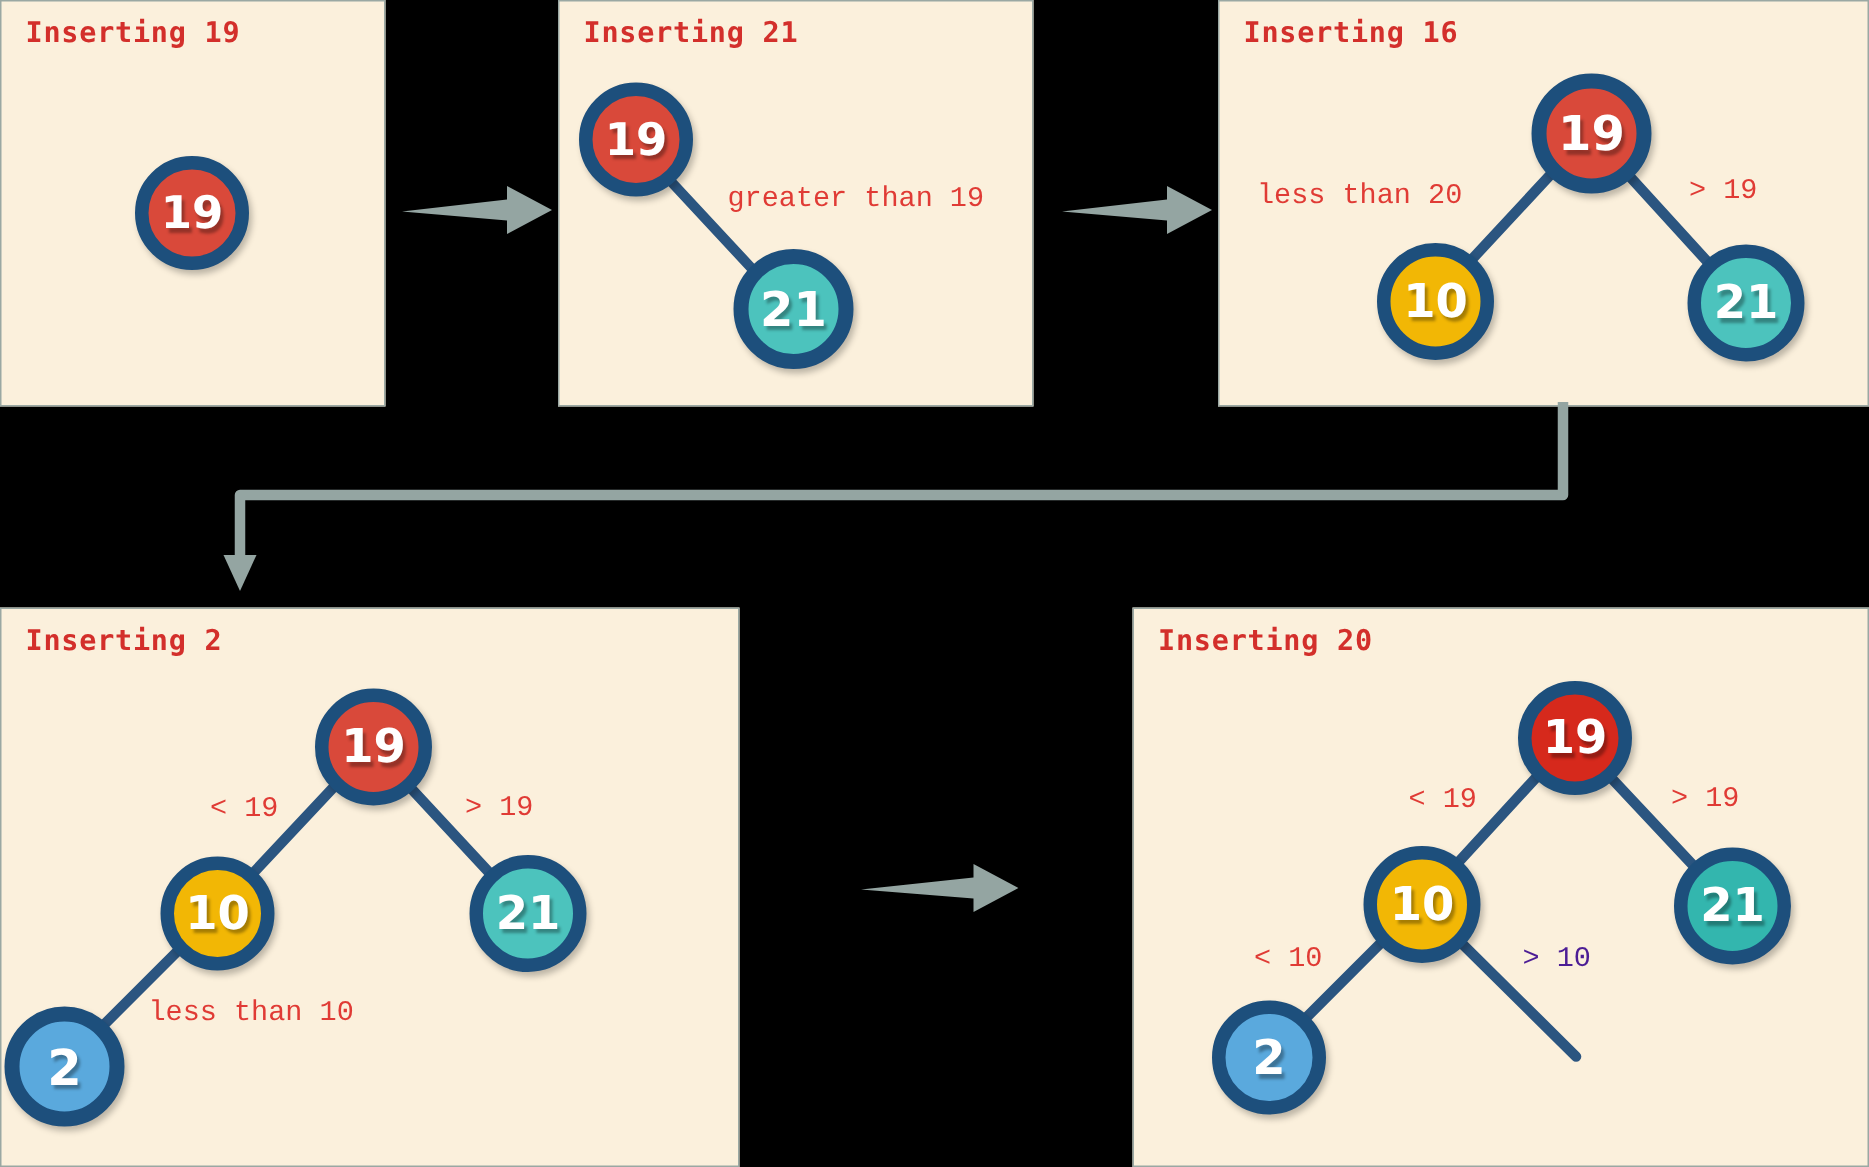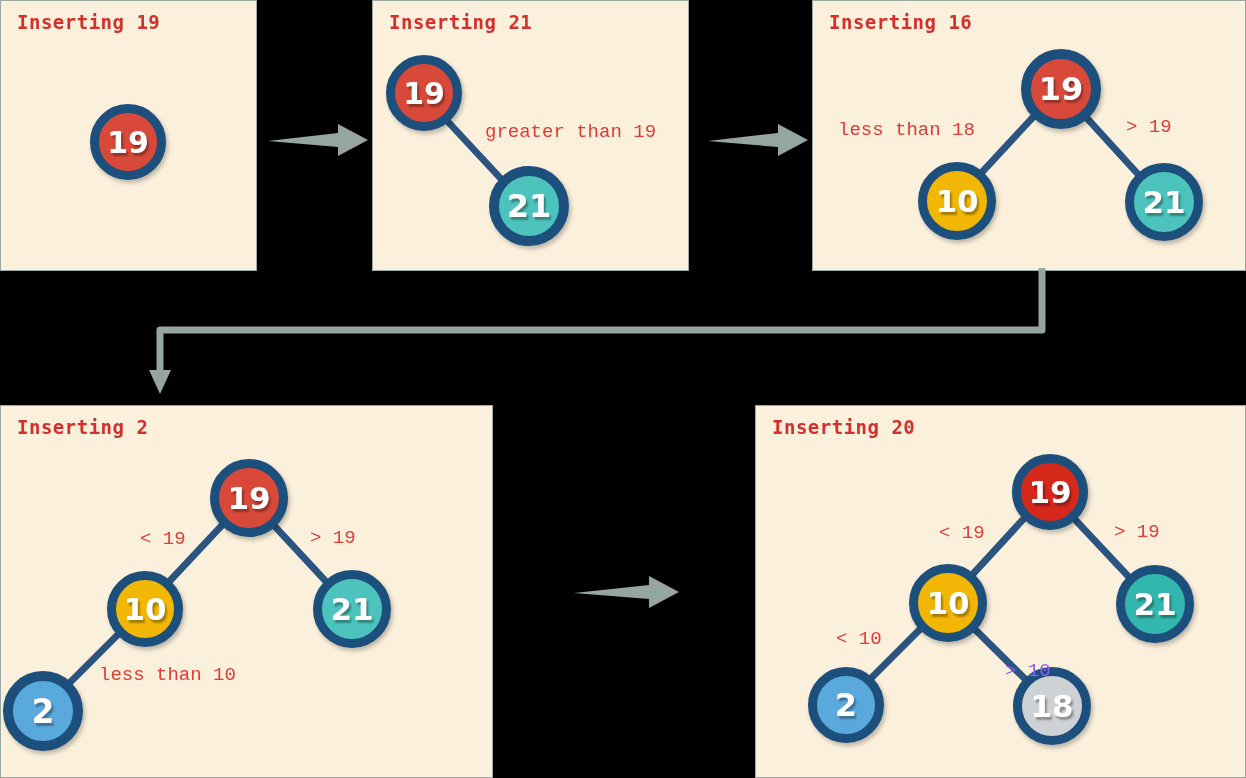--- a/index.html
+++ b/index.html
@@ -99,21 +99,21 @@
       </svg>
       <div class="node" style="left:208px;top:48px;width:80px;height:80px;background:#d9493a;border:10px solid #1d4f7c;font-size:32px;color:#ffffff;">
         <span>19</span>
       </div>
       <div class="node" style="left:105px;top:161px;width:78px;height:78px;background:#f2b705;border:9px solid #1d4f7c;font-size:31px;color:#ffffff;">
         <span>10</span>
       </div>
       <div class="node" style="left:312px;top:162px;width:78px;height:78px;background:#4cc3bd;border:9px solid #1d4f7c;font-size:31px;color:#ffffff;">
         <span>21</span>
       </div>
-      <div class="edge-label" style="left:25px;top:118px;color:#e03b35;">less than 18</div>
+      <div class="edge-label" style="left:25px;top:118px;color:#e03b35;">less than 20</div>
       <div class="edge-label" style="left:313px;top:115px;color:#e03b35;">&gt; 19</div>
     </div>
     <div class="panel" style="left:0px;top:405px;width:493px;height:373px;background:#fbf0dc;border-color:#9aa8a3;">
       <div class="panel-title" style="color:#d32f2b;">Inserting 2</div>
       <svg class="tree-svg" viewBox="0 0 493 373" width="493" height="373">
         <line x1="248" y1="92" x2="144" y2="203" stroke="#2b5580" stroke-width="7" stroke-linecap="round"></line>
         <line x1="248" y1="92" x2="351" y2="203" stroke="#2b5580" stroke-width="7" stroke-linecap="round"></line>
         <line x1="144" y1="203" x2="42" y2="305" stroke="#2b5580" stroke-width="7" stroke-linecap="round"></line>
       </svg>
       <div class="node" style="left:209px;top:53px;width:78px;height:78px;background:#d9493a;border:9px solid #1d4f7c;font-size:31px;color:#ffffff;">
@@ -145,27 +145,24 @@
       </div>
       <div class="node" style="left:153px;top:158px;width:78px;height:78px;background:#f2b705;border:9px solid #1d4f7c;font-size:31px;color:#ffffff;">
         <span>10</span>
       </div>
       <div class="node" style="left:360px;top:159px;width:78px;height:78px;background:#33b6ae;border:9px solid #1d4f7c;font-size:31px;color:#ffffff;">
         <span>21</span>
       </div>
       <div class="node" style="left:52px;top:261px;width:76px;height:76px;background:#5aa9dd;border:9px solid #1d4f7c;font-size:32px;color:#ffffff;">
         <span>2</span>
       </div>
-      <div class="node" style="left:257px;top:261px;width:78px;height:78px;background:#cfd2d4;border:9px solid #1d4f7c;font-size:31px;color:#ffffff;">
-        <span>18</span>
-      </div>
       <div class="edge-label" style="left:183px;top:116px;color:#e03b35;">&lt; 19</div>
       <div class="edge-label" style="left:358px;top:115px;color:#e03b35;">&gt; 19</div>
       <div class="edge-label" style="left:80px;top:222px;color:#e03b35;">&lt; 10</div>
-      <div class="edge-label" style="left:249px;top:222px;color:#8b5cf6;margin-top:32px;">&gt; 10</div>
+      <div class="edge-label" style="left:259px;top:222px;color:#4c1d95;">&gt; 10</div>
     </div>
     <div class="conn" style="left:268px;top:118px;width:100px;height:44px;"><svg width="100" height="44" viewBox="0 0 100 44">
         <polygon points="0,23 70,15 70,6 100,22 70,38 70,29 0,23" fill="#94a5a2"></polygon>
       </svg></div>
     <div class="conn" style="left:708px;top:118px;width:100px;height:44px;"><svg width="100" height="44" viewBox="0 0 100 44">
         <polygon points="0,23 70,15 70,6 100,22 70,38 70,29 0,23" fill="#94a5a2"></polygon>
       </svg></div>
     <div class="conn" style="left:148px;top:268px;width:898px;height:132px;"><svg width="898" height="132" viewBox="0 0 898 132">
         <path d="M 894 0 L 894 62 L 12 62 L 12 104" stroke="#94a5a2" stroke-width="7" fill="none" stroke-linecap="butt" stroke-linejoin="round"></path>
         <polygon points="1,102 23,102 12,126" fill="#94a5a2"></polygon>

